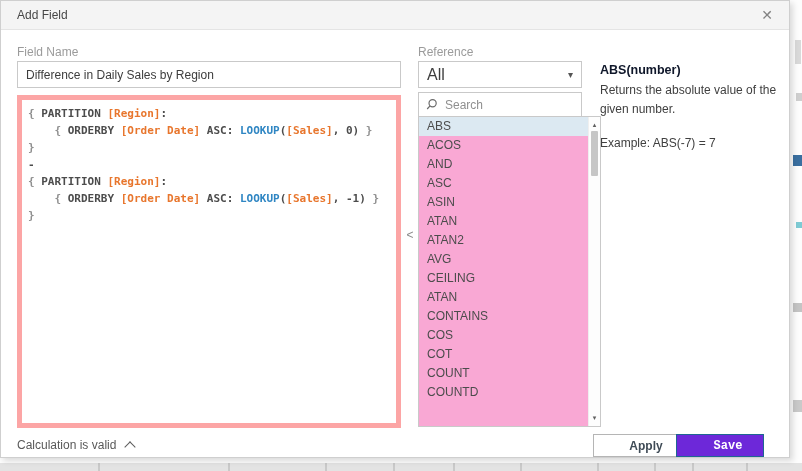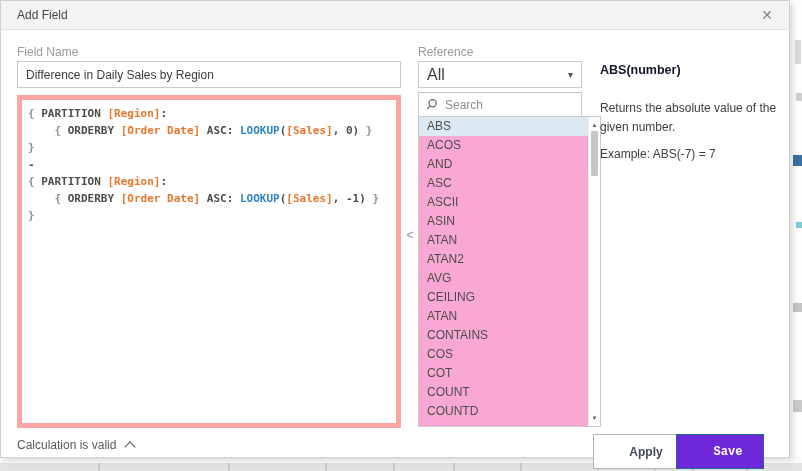--- a/index.html
+++ b/index.html
@@ -95,35 +95,35 @@
   .sb-up { top:3px; }
   .sb-down { bottom:3px; }
   .sb-thumb {
     position:absolute; left:2px; top:14px; width:7px; height:45px;
     background:#c6c6c6; border-radius:1px; cursor:pointer;
   }
 
   
   .desc-panel { position:absolute; left:599px; top:62px; width:194px; }
   .desc-title { font-size:12.5px; font-weight:bold; color:#0f172a; }
-  .desc-body  { margin-top:22px; font-size:12px; color:#404040; line-height:19px; }
-  .desc-example { margin-top:8px; font-size:12px; color:#404040; line-height:19px; }
+  .desc-body  { margin-top:4px; font-size:12px; color:#404040; line-height:19px; }
+  .desc-example { margin-top:15px; font-size:12px; color:#404040; line-height:19px; }
 
   
   .status-row {
     position:absolute; left:16px; top:437px; display:flex; align-items:center; cursor:pointer;
   }
   .status-text { font-size:12px; color:#595959; }
   .chevron-up {
     width:8px; height:8px; margin-left:10px; margin-top:3px;
     border-left:1.6px solid #5c5c5c; border-top:1.6px solid #5c5c5c;
     transform:rotate(45deg);
   }
   .btn {
-    position:absolute; top:433px; height:35px; font-family:"Liberation Sans", sans-serif;
+    position:absolute; top:433px; height:23px; font-family:"Liberation Sans", sans-serif;
     font-size:12px; font-weight:bold; cursor:pointer; text-align:center;padding-left:16px;
   }
   .btn-apply {
     left:592px; width:90px; background:#fff; border:1px solid #b5b5b5; color:#3f4b56;
   }
   .btn-save {
     left:675px; width:88px; background:#6d28d9; border:1px solid #1f6692; color:#fff;font-family:Liberation Mono, monospace;
   }
 
   
@@ -185,21 +185,20 @@
       </svg>
       <input class="search-input" type="text" placeholder="Search" style="">
     </div>
 
     <div class="func-list">
       <div class="func-rows" id="func-rows">
           <div class="func-row selected">ABS</div>
           <div class="func-row">ACOS</div>
           <div class="func-row">AND</div>
           <div class="func-row">ASC</div>
-          <div class="func-row">ASCII</div>
           <div class="func-row">ASIN</div>
           <div class="func-row">ATAN</div>
           <div class="func-row">ATAN2</div>
           <div class="func-row">AVG</div>
           <div class="func-row">CEILING</div>
           <div class="func-row">ATAN</div>
           <div class="func-row">CONTAINS</div>
           <div class="func-row">COS</div>
           <div class="func-row">COT</div>
           <div class="func-row">COUNT</div>

